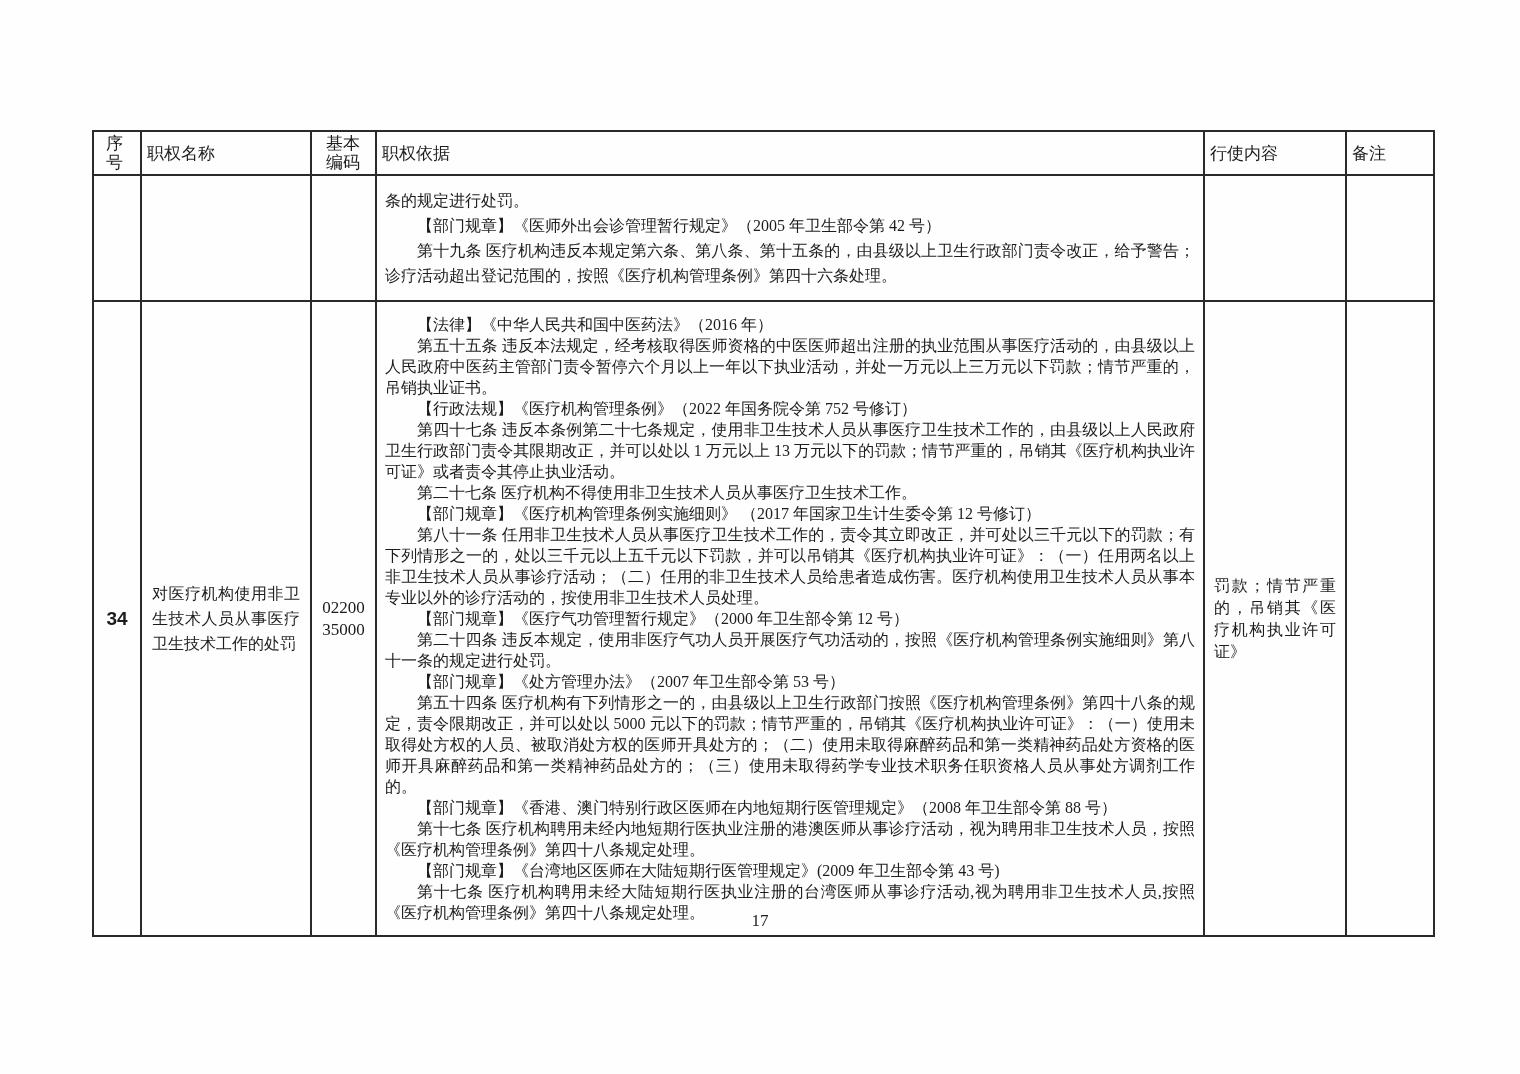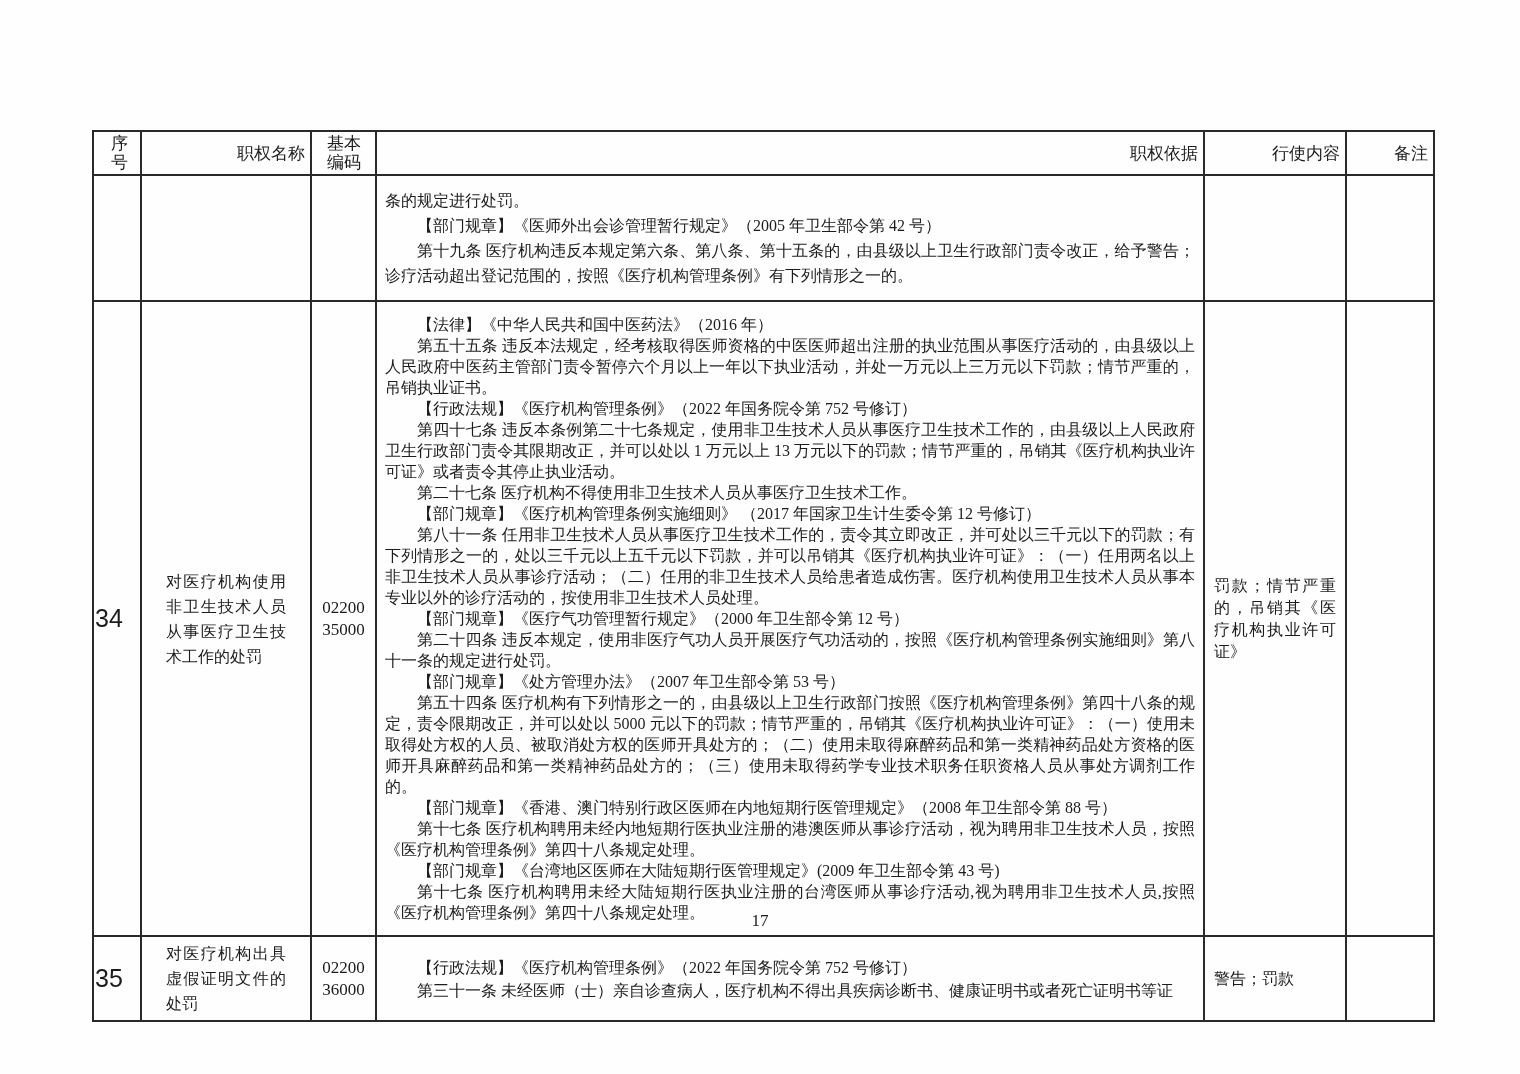--- a/index.html
+++ b/index.html
@@ -16,36 +16,37 @@
     border-collapse:collapse; table-layout:fixed;
   }
   .auth-table th, .auth-table td {
     border:2px solid #2a2a2a;
     overflow:hidden;
     vertical-align:middle;
     font-size:16px;
   }
   .auth-table thead tr { height:42px; }
   .auth-table th {
-    font-weight:normal; font-size:17px; text-align:right; padding:2px 5px; line-height:19px;
+    font-weight:normal; font-size:17px; text-align:left; padding:2px 5px; line-height:19px;
   }
   th.h-seq  { padding:2px 12px; }   
   th.h-code { padding:2px 14px; }   
 
   tr.row-cont  { height:105px; }
   tr.row-main  { height:618px; }
   tr.row-last  { height:55px; }
 
   td.seq-cell {
-    text-align:left;
+    text-align:center;
     font-family:"Liberation Sans","DejaVu Sans",sans-serif;
-    font-size:25px;
+    font-size:19px;
+    font-weight:bold;
   }
   td.name-cell {
-    padding:4px 24px; text-align:justify; line-height:25px; font-size:16px;
+    padding:4px 10px; text-align:justify; line-height:25px; font-size:16px;
   }
   td.code-cell { text-align:center; font-size:17px; line-height:22px; padding:2px 2px; }
   td.basis-cell { padding:12px 8px; text-align:justify; }
   td.basis-cell p { margin:0; text-indent:2em; line-height:21px; }
   tr.row-cont td.basis-cell p { line-height:25px; }
   tr.row-last td.basis-cell p { line-height:23px; }
   td.basis-cell p.no-indent { text-indent:0; }
   td.content-cell {
     padding:20px 9px; text-align:justify; line-height:22px; font-size:16px;
   }
@@ -85,21 +86,21 @@
       <tr class="row-cont">
         <td class="seq-cell"></td>
         <td class="name-cell"></td>
         <td class="code-cell">
           <div></div>
           <div></div>
         </td>
         <td class="basis-cell">
           <p class="no-indent">条的规定进行处罚。</p>
           <p>【部门规章】《医师外出会诊管理暂行规定》（2005 年卫生部令第 42 号）</p>
-          <p>第十九条 医疗机构违反本规定第六条、第八条、第十五条的，由县级以上卫生行政部门责令改正，给予警告；诊疗活动超出登记范围的，按照《医疗机构管理条例》有下列情形之一的。</p>
+          <p>第十九条 医疗机构违反本规定第六条、第八条、第十五条的，由县级以上卫生行政部门责令改正，给予警告；诊疗活动超出登记范围的，按照《医疗机构管理条例》第四十六条处理。</p>
         </td>
         <td class="content-cell"></td>
         <td class="remark-cell"></td>
       </tr>
 
       <tr class="row-main">
         <td class="seq-cell">34</td>
         <td class="name-cell">对医疗机构使用非卫生技术人员从事医疗卫生技术工作的处罚</td>
         <td class="code-cell">
           <div>02200</div>
@@ -119,32 +120,18 @@
           <p>第五十四条 医疗机构有下列情形之一的，由县级以上卫生行政部门按照《医疗机构管理条例》第四十八条的规定，责令限期改正，并可以处以 5000 元以下的罚款；情节严重的，吊销其《医疗机构执业许可证》：（一）使用未取得处方权的人员、被取消处方权的医师开具处方的；（二）使用未取得麻醉药品和第一类精神药品处方资格的医师开具麻醉药品和第一类精神药品处方的；（三）使用未取得药学专业技术职务任职资格人员从事处方调剂工作的。</p>
           <p>【部门规章】《香港、澳门特别行政区医师在内地短期行医管理规定》（2008 年卫生部令第 88 号）</p>
           <p>第十七条 医疗机构聘用未经内地短期行医执业注册的港澳医师从事诊疗活动，视为聘用非卫生技术人员，按照《医疗机构管理条例》第四十八条规定处理。</p>
           <p>【部门规章】《台湾地区医师在大陆短期行医管理规定》(2009 年卫生部令第 43 号)</p>
           <p>第十七条 医疗机构聘用未经大陆短期行医执业注册的台湾医师从事诊疗活动,视为聘用非卫生技术人员,按照《医疗机构管理条例》第四十八条规定处理。</p>
         </td>
         <td class="content-cell">罚款；情节严重的，吊销其《医疗机构执业许可证》</td>
         <td class="remark-cell"></td>
       </tr>
 
-      <tr class="row-last">
-        <td class="seq-cell">35</td>
-        <td class="name-cell">对医疗机构出具虚假证明文件的处罚</td>
-        <td class="code-cell">
-          <div>02200</div>
-          <div>36000</div>
-        </td>
-        <td class="basis-cell">
-          <p>【行政法规】《医疗机构管理条例》（2022 年国务院令第 752 号修订）</p>
-          <p>第三十一条 未经医师（士）亲自诊查病人，医疗机构不得出具疾病诊断书、健康证明书或者死亡证明书等证</p>
-        </td>
-        <td class="content-cell">警告；罚款</td>
-        <td class="remark-cell"></td>
-      </tr>
 
     </tbody>
   </table>
 
   <div class="page-number">17</div>
 </div>
 
 </body></html>

